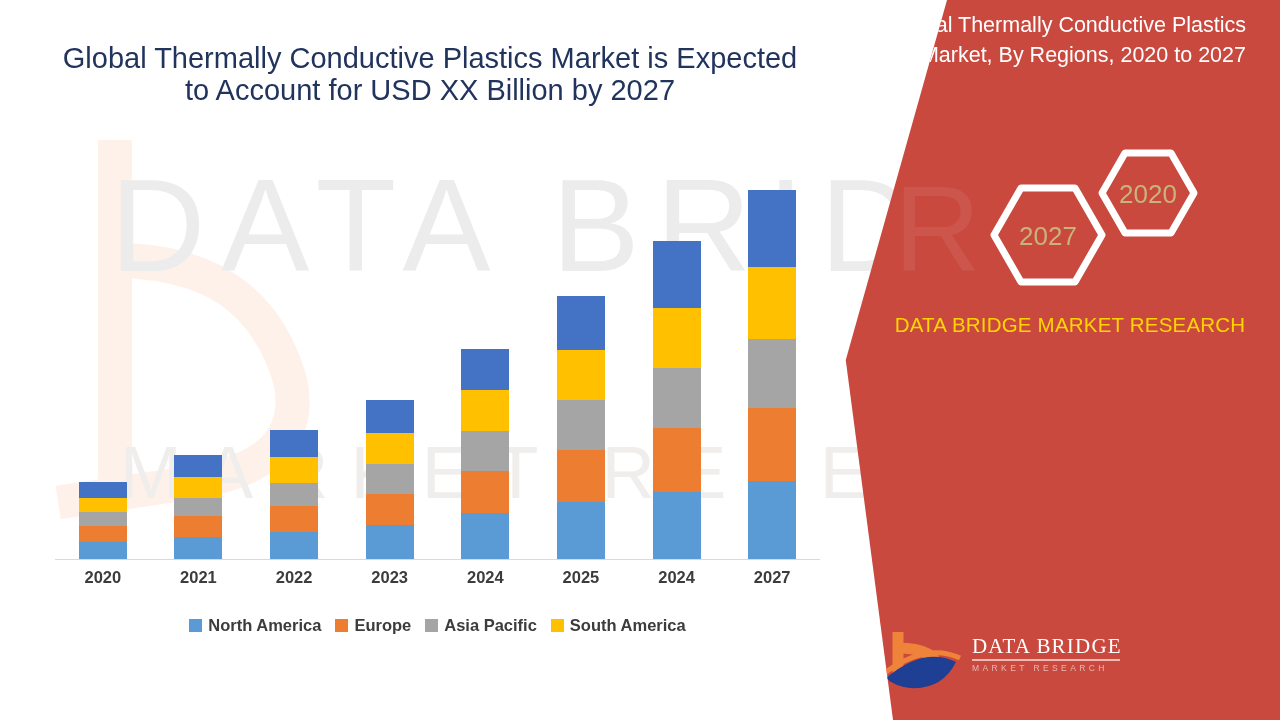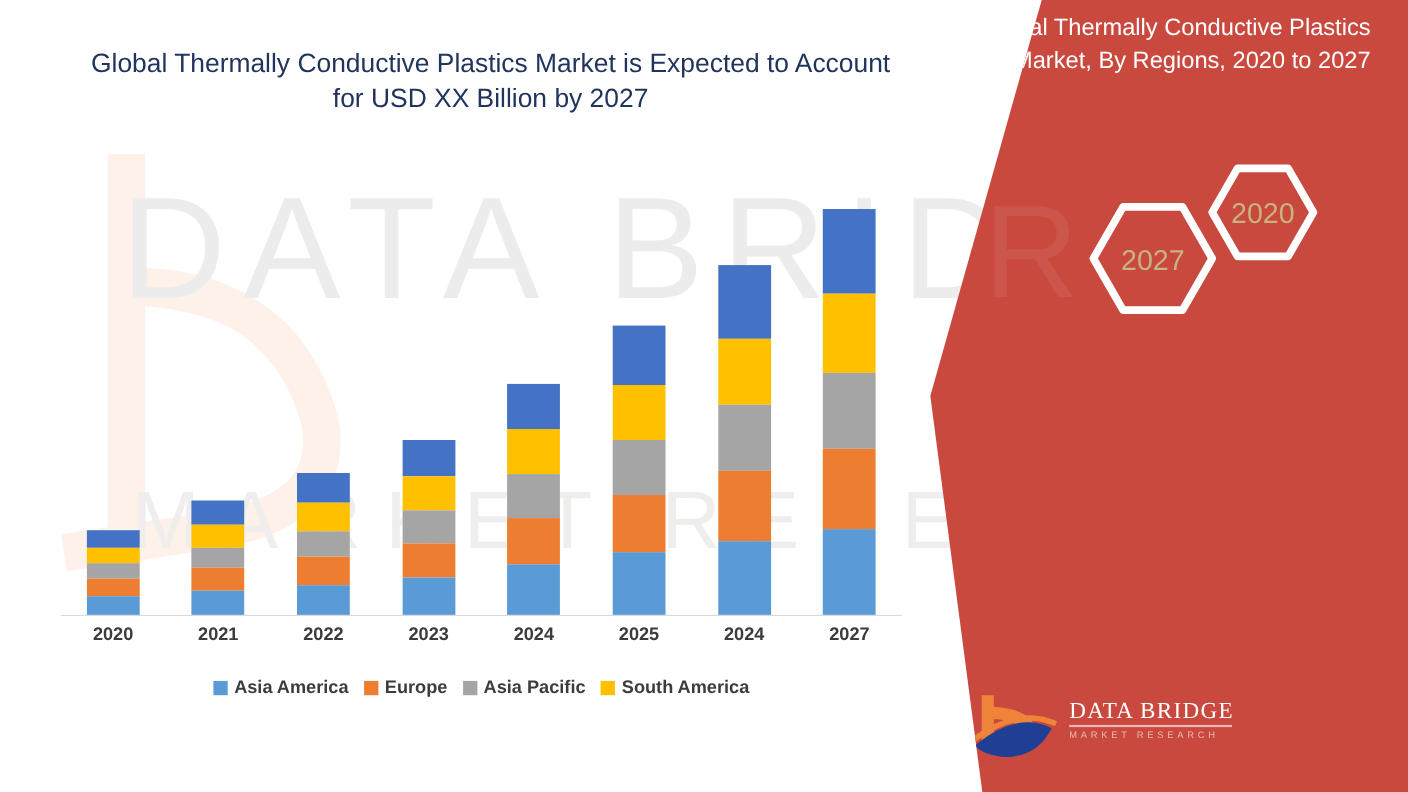--- a/index.html
+++ b/index.html
@@ -113,24 +113,23 @@
     letter-spacing: 3.4px;
     font-weight: 400;
   }
 
   
   .chart-title {
     position: absolute;
     left: 60px; top: 42px; width: 740px;
     text-align: center;
     color: #21345e;
-    font-size: 24px;
+    font-size: 29px;
     line-height: 32px;
     font-weight: 400;
-    margin-left: 16px;
   }
 
   .plot {
     position: absolute;
     left: 55px; top: 160px;
     width: 765px; height: 400px;
   }
   .axis-line {
     position: absolute;
     left: 0; bottom: 0; width: 765px; height: 1px;
@@ -306,21 +305,21 @@
       <div class="x-label">2023</div>
       <div class="x-label">2024</div>
       <div class="x-label">2025</div>
       <div class="x-label">2024</div>
       <div class="x-label">2027</div>
     </div>
 
   <div class="legend" id="legend">
       <div class="legend-item">
         <span class="legend-swatch" style="background: rgb(91, 155, 213);"></span>
-        <span class="legend-label">Asia America</span>
+        <span class="legend-label">North America</span>
       </div>
       <div class="legend-item">
         <span class="legend-swatch" style="background: rgb(237, 125, 49);"></span>
         <span class="legend-label">Europe</span>
       </div>
       <div class="legend-item">
         <span class="legend-swatch" style="background: rgb(165, 165, 165);"></span>
         <span class="legend-label">Asia Pacific</span>
       </div>
       <div class="legend-item">
@@ -340,20 +339,21 @@
         <svg viewBox="0 0 230 150" width="230" height="150">
 
           <polygon points="150,8 196,8 219,48 196,88 150,88 127,48" fill="none" stroke="#ffffff" stroke-width="7" stroke-linejoin="round"></polygon>
           <text x="173" y="58" text-anchor="middle" font-family="Liberation Sans, sans-serif" font-size="26" fill="#c8b37a">2020</text>
 
           <polygon points="46,43 100,43 127,90 100,137 46,137 19,90" fill="none" stroke="#ffffff" stroke-width="7" stroke-linejoin="round"></polygon>
           <text x="73" y="100" text-anchor="middle" font-family="Liberation Sans, sans-serif" font-size="26" fill="#c8b37a">2027</text>
         </svg>
       </div>
 
+      <div class="brand-name">DATA BRIDGE MARKET RESEARCH</div>
 
       <div class="logo-block">
         <svg class="logo-mark" viewBox="0 0 86 66">
           <path d="M18 4 L18 50 M18 20 Q54 20 58 40" fill="none" stroke="#f0833a" stroke-width="11"></path>
           <path d="M6 50 Q44 18 76 34 Q62 62 30 60 Q14 58 6 50 Z" fill="#1f3f94"></path>
           <path d="M3 46 Q46 14 80 30" fill="none" stroke="#f0833a" stroke-width="5"></path>
         </svg>
         <div class="logo-words">
           <div class="logo-title">DATA BRIDGE</div>
           <div class="logo-rule"></div>

